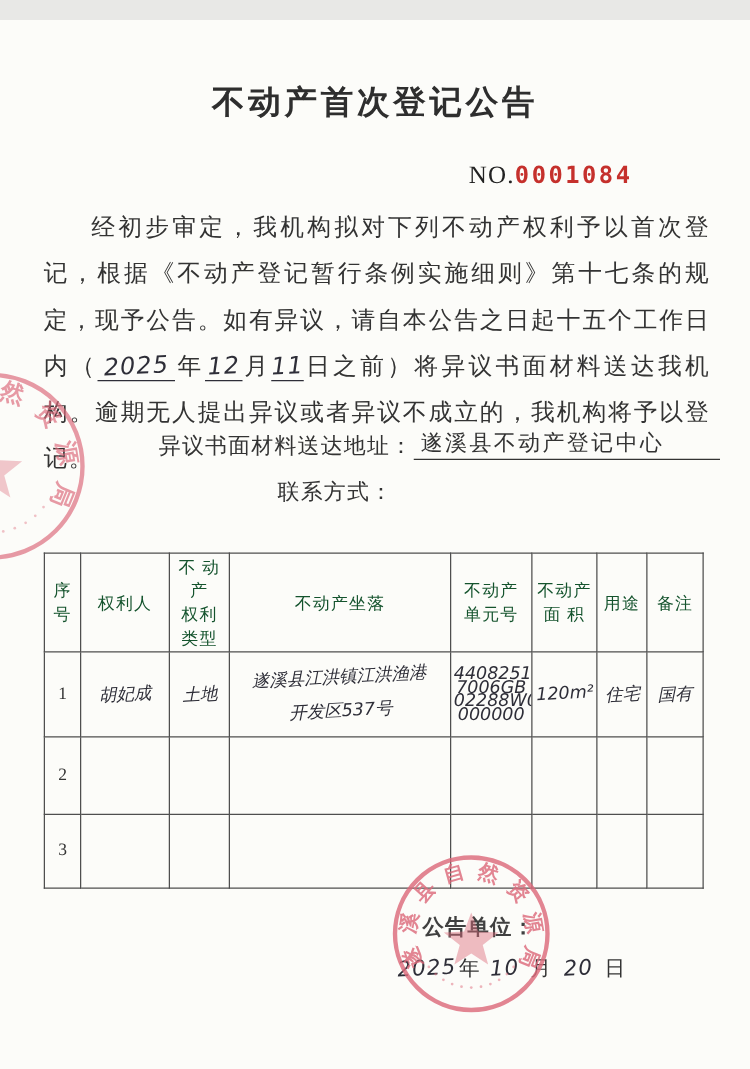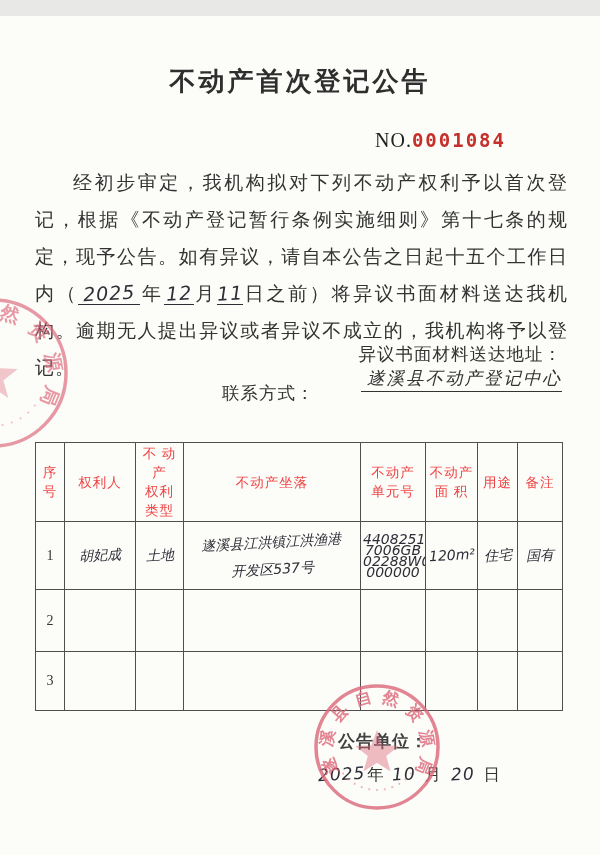--- a/index.html
+++ b/index.html
@@ -35,34 +35,34 @@
   .hw{
     font-family:"DejaVu Sans",sans-serif;font-style:italic;
     color:#2e2e38;
   }
   .hw.tilt{display:inline-block;transform:rotate(-3deg);}
   
   .form-line{position:absolute;display:flex;align-items:flex-end;font-size:17.5px;color:#333;}
   .form-line .lab{white-space:nowrap;letter-spacing:1px;}
   .form-line .val{
     flex:1;border-bottom:1.6px solid #333;padding:0 0 1px 6px;
-    letter-spacing:2px;white-space:nowrap;font-style:italic;
-  }
-  .addr{top:326px;left:113px;width:449px;flex-direction:column;}
+    letter-spacing:2px;white-space:nowrap;
+  }
+  .addr{top:326px;left:127px;width:449px;}
   .tel{top:365px;left:222px;width:340px;}
   
   table.reg{
     position:absolute;top:426px;left:35px;border-collapse:collapse;
     table-layout:fixed;width:527px;
   }
   table.reg td,table.reg th{
     border:1.4px solid #4f4f4f;padding:1px 2px;text-align:center;
     vertical-align:middle;overflow:hidden;font-weight:normal;
   }
-  table.reg th{font-size:13.5px;color:#ef4444;white-space:pre-line;line-height:19px;letter-spacing:1px;}
+  table.reg th{font-size:13.5px;color:#14532d;white-space:pre-line;line-height:19px;letter-spacing:1px;}
   table.reg td{font-size:14px;color:#333;}
   tr.hdr{height:52px;} tr.r1{height:68px;} tr.r2{height:62px;} tr.r3{height:59px;}
   td.loc{white-space:pre-line;font-size:15px;line-height:27px;text-align:left;padding-left:10px;}
   td.unit{white-space:pre-line;font-size:9.5px;line-height:11px;text-align:left;padding-left:4px;}
   td.owner{font-size:16px;}
   
   .pub-unit{position:absolute;top:714px;left:338px;font-size:17px;letter-spacing:1px;color:#404040;z-index:2;font-weight:bold;}
   .pub-date{position:absolute;top:748px;left:318px;font-size:16.5px;color:#333;z-index:2;letter-spacing:1px;}
   .pub-date .hw{font-size:17px;}
   .sp1{margin:0 7px 0 2px;} .sp2{margin:0 9px 0 9px;} .sp3{margin:0 2px 0 9px;}

